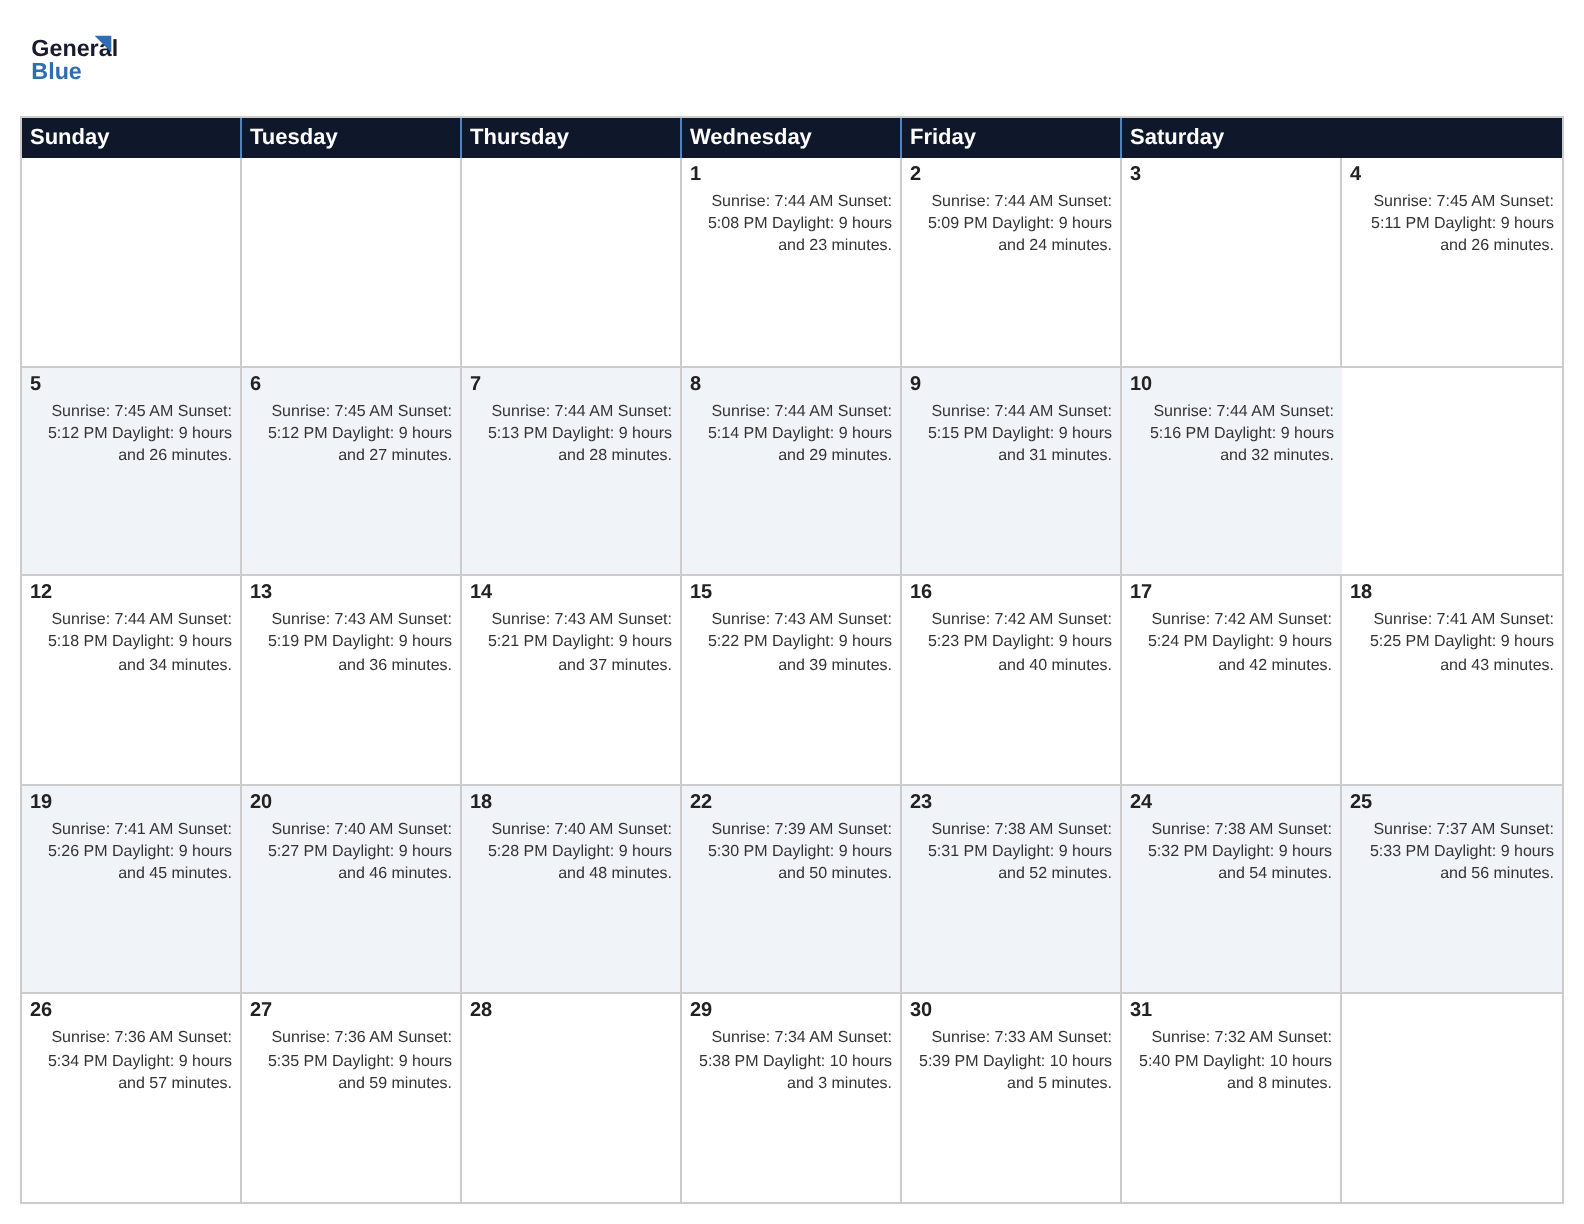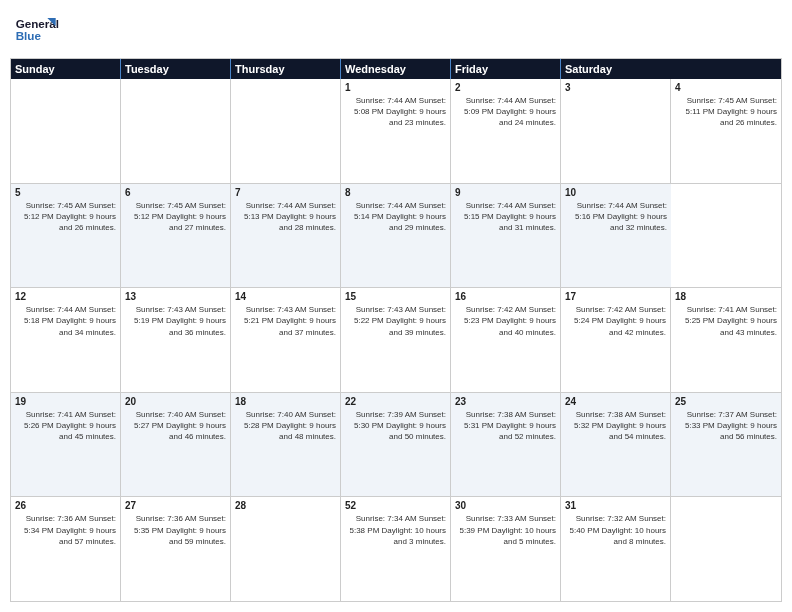--- a/index.html
+++ b/index.html
@@ -322,21 +322,21 @@
             <span class="day-num">27</span>
             <div class="cell-text">Sunrise: 7:36 AM
 Sunset: 5:35 PM
 Daylight: 9 hours
 and 59 minutes.</div>
           </div>
           <div class="cal-cell">
             <span class="day-num">28</span>
           </div>
           <div class="cal-cell">
-            <span class="day-num">52</span>
+            <span class="day-num">29</span>
             <div class="cell-text">Sunrise: 7:34 AM
 Sunset: 5:38 PM
 Daylight: 10 hours
 and 3 minutes.</div>
           </div>
           <div class="cal-cell">
             <span class="day-num">30</span>
             <div class="cell-text">Sunrise: 7:33 AM
 Sunset: 5:39 PM
 Daylight: 10 hours

